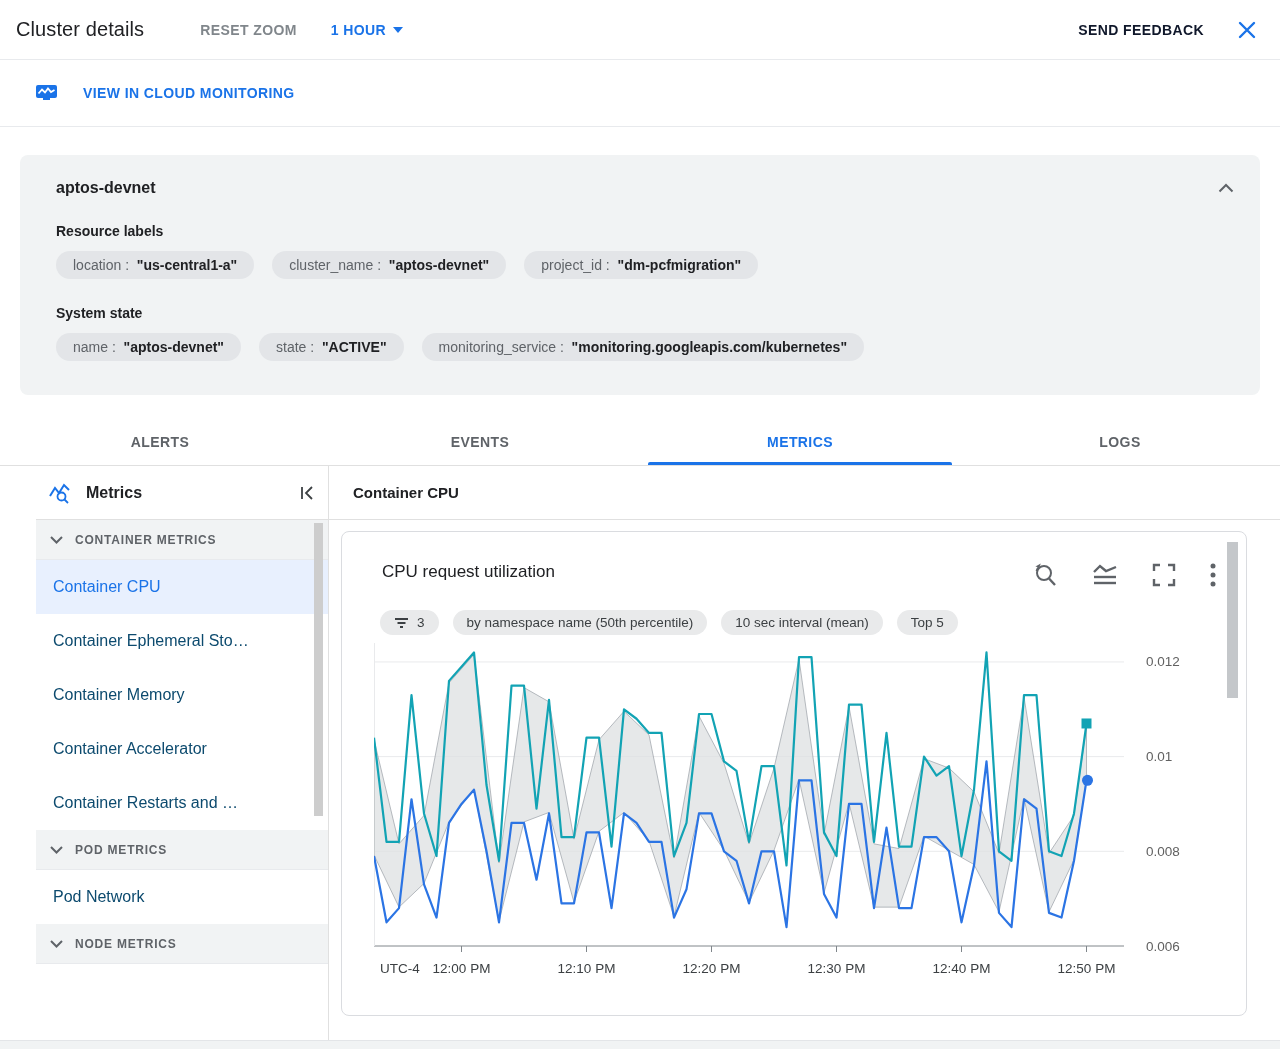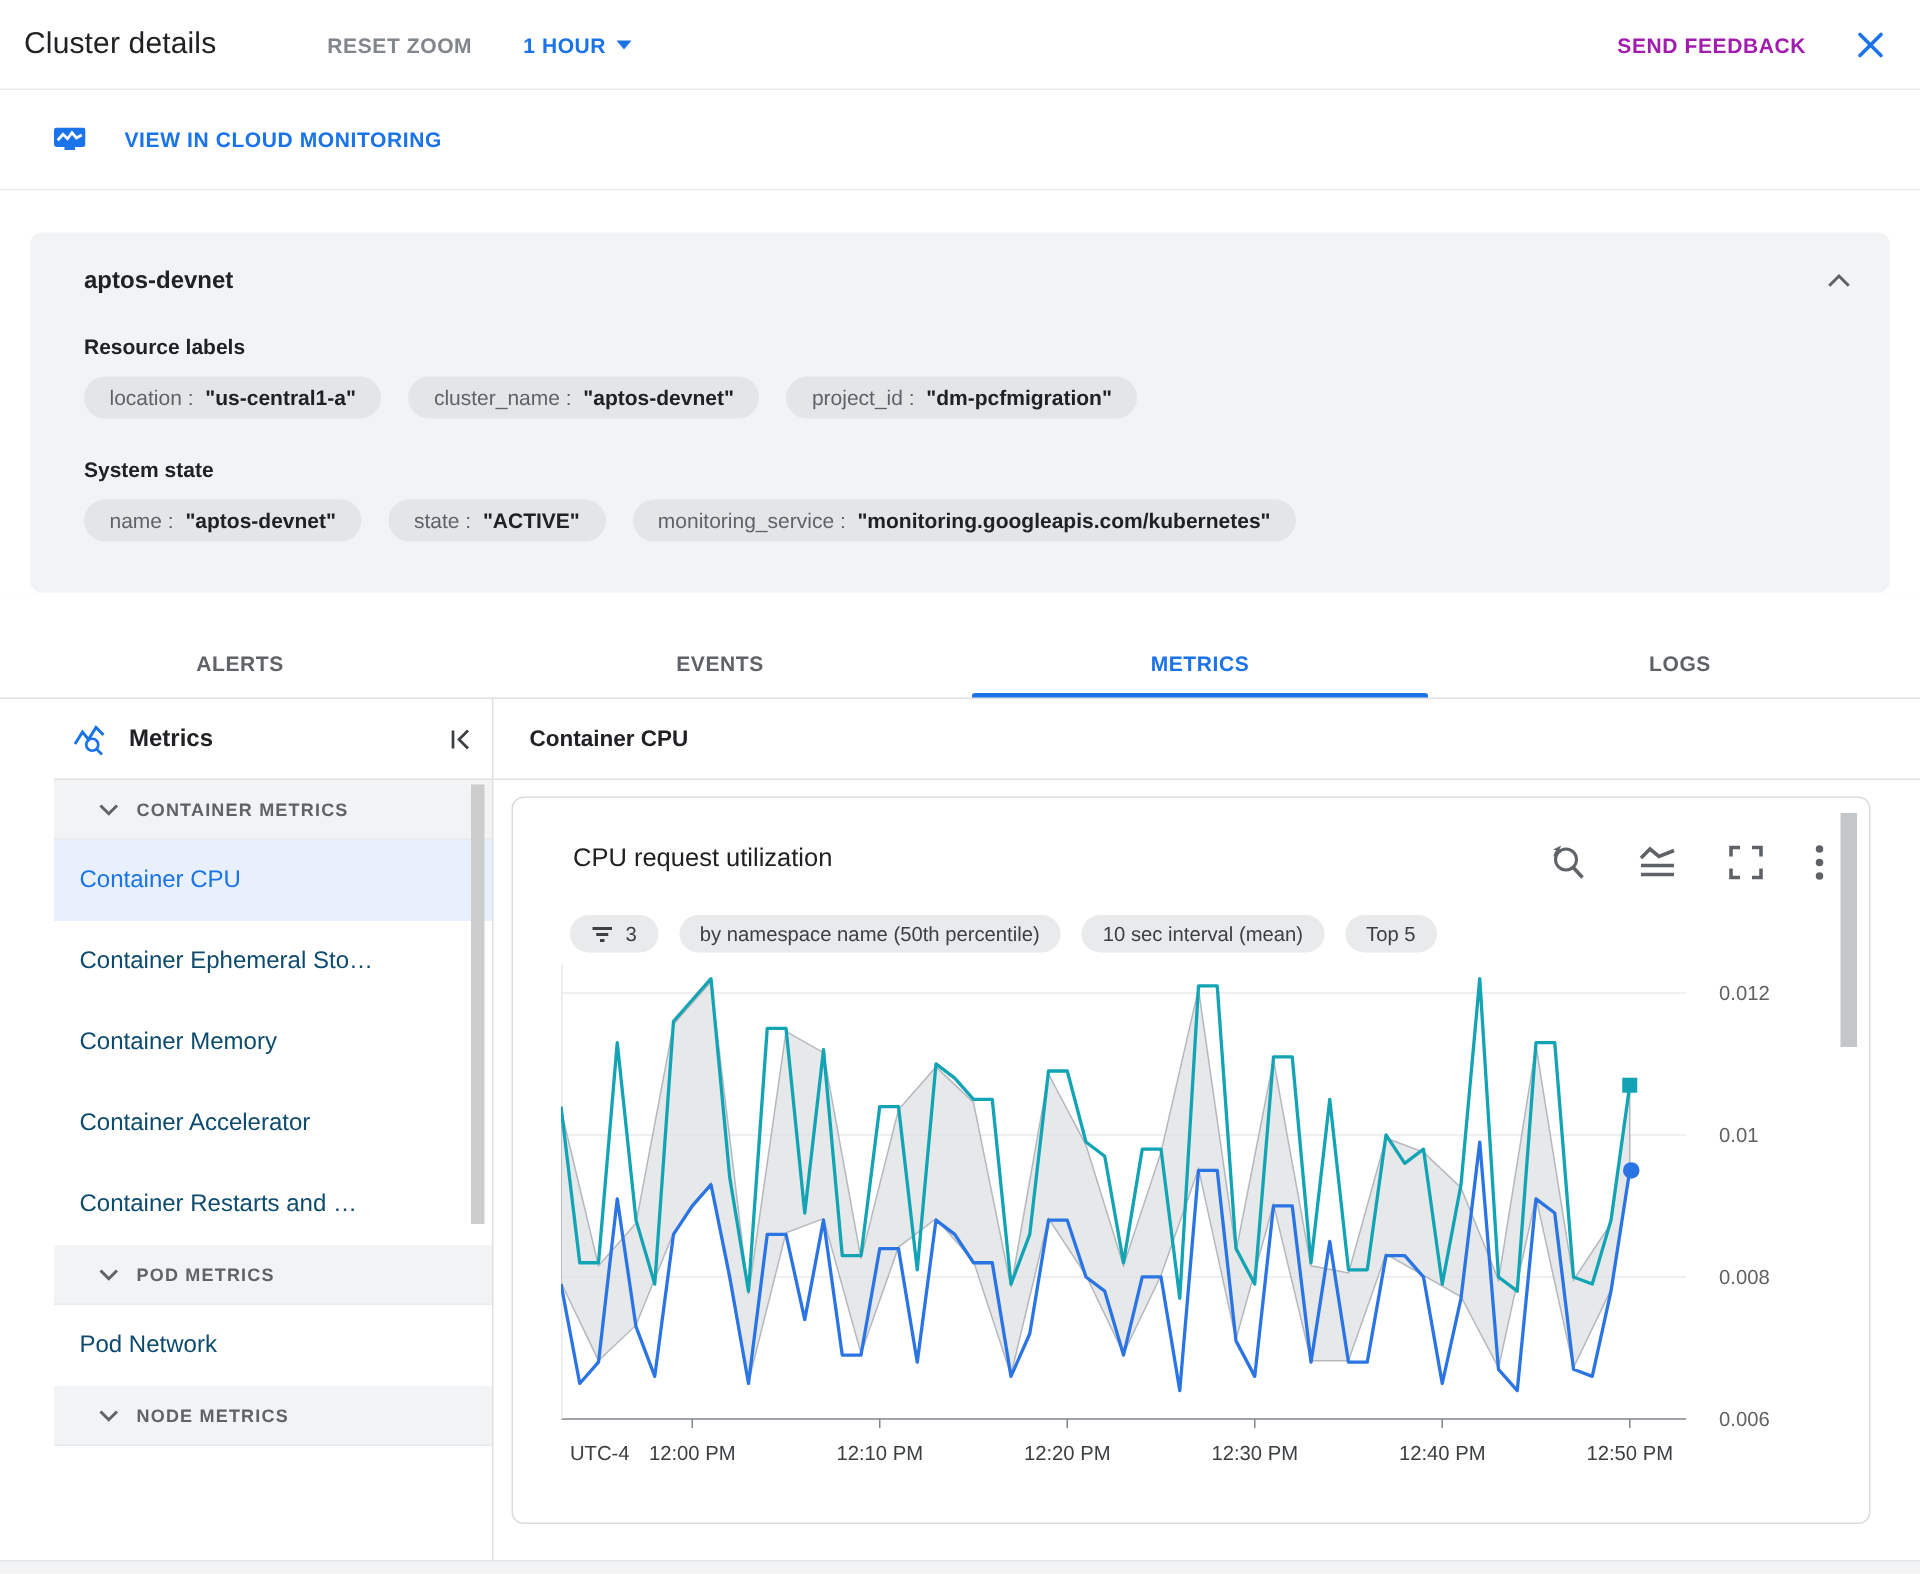--- a/index.html
+++ b/index.html
@@ -14,26 +14,26 @@
   }
 
   
   .topbar {
     background:#fff; height:60px;
     display:flex; align-items:center;
     padding:0 24px 0 16px;
     border-bottom:1px solid #E8EAED;
   }
   .topbar-title { font-size:20px; color:#202124; letter-spacing:.1px; }
-  .reset-zoom { margin-left:74px; font-size:14px; font-weight:bold; color:#80868B; letter-spacing:.4px; cursor:pointer; }
+  .reset-zoom { margin-left:56px; font-size:14px; font-weight:bold; color:#80868B; letter-spacing:.4px; cursor:pointer; }
   .time-range { margin-left:34px; display:flex; align-items:center; gap:7px; cursor:pointer; }
   .time-range span { font-size:14px; font-weight:bold; color:#1A73E8; letter-spacing:.4px; }
   .caret-down { width:0; height:0; border-left:5px solid transparent; border-right:5px solid transparent; border-top:6px solid #1A73E8; }
   .topbar-spacer { flex:1; }
-  .send-feedback { font-size:14px; font-weight:bold; color:#a21caf; letter-spacing:.4px; cursor:pointer; margin-right:34px; }
+  .send-feedback { font-size:14px; font-weight:bold; color:#0f172a; letter-spacing:.4px; cursor:pointer; margin-right:34px; }
   .close-x { cursor:pointer; display:flex; align-items:center; }
 
   
   .monitoring-row {
     background:#fff; height:67px;
     display:flex; align-items:center;
     padding-left:36px;
     border-bottom:1px solid #E8EAED;
   }
   .monitoring-link { display:flex; align-items:center; gap:26px; cursor:pointer; }
@@ -74,21 +74,21 @@
   .content { background:#fff; display:flex; height:574px; padding-left:36px; position:relative; }
 
   .sidebar { width:293px; border-right:1px solid #E0E0E0; position:relative; flex-shrink:0; }
   .sidebar-header {
     height:54px; display:flex; align-items:center; gap:14px;
     padding:0 14px 0 12px; border-bottom:1px solid #E0E0E0;
   }
   .sidebar-header .t { font-size:16px; font-weight:bold; color:#202124; flex:1; }
   .section-header {
     height:40px; background:#F1F3F4; display:flex; align-items:center; gap:12px;
-    padding-left:30px; cursor:pointer; border-bottom:1px solid #E8EAED;
+    padding-left:14px; cursor:pointer; border-bottom:1px solid #E8EAED;
   }
   .section-header span { font-size:12px; font-weight:bold; color:#5F6368; letter-spacing:.8px; }
   .sidebar-item {
     height:54px; display:flex; align-items:center;
     padding-left:17px; font-size:16px; color:#0c4a6e; cursor:pointer;
     white-space:nowrap; overflow:hidden;
   }
   .sidebar-item.selected { background:#E8F0FE; color:#1A73E8; }
   .sb-scroll { position:absolute; right:5px; top:57px; width:9px; height:293px; background:#CDCDCD; border-radius:0; }
 

